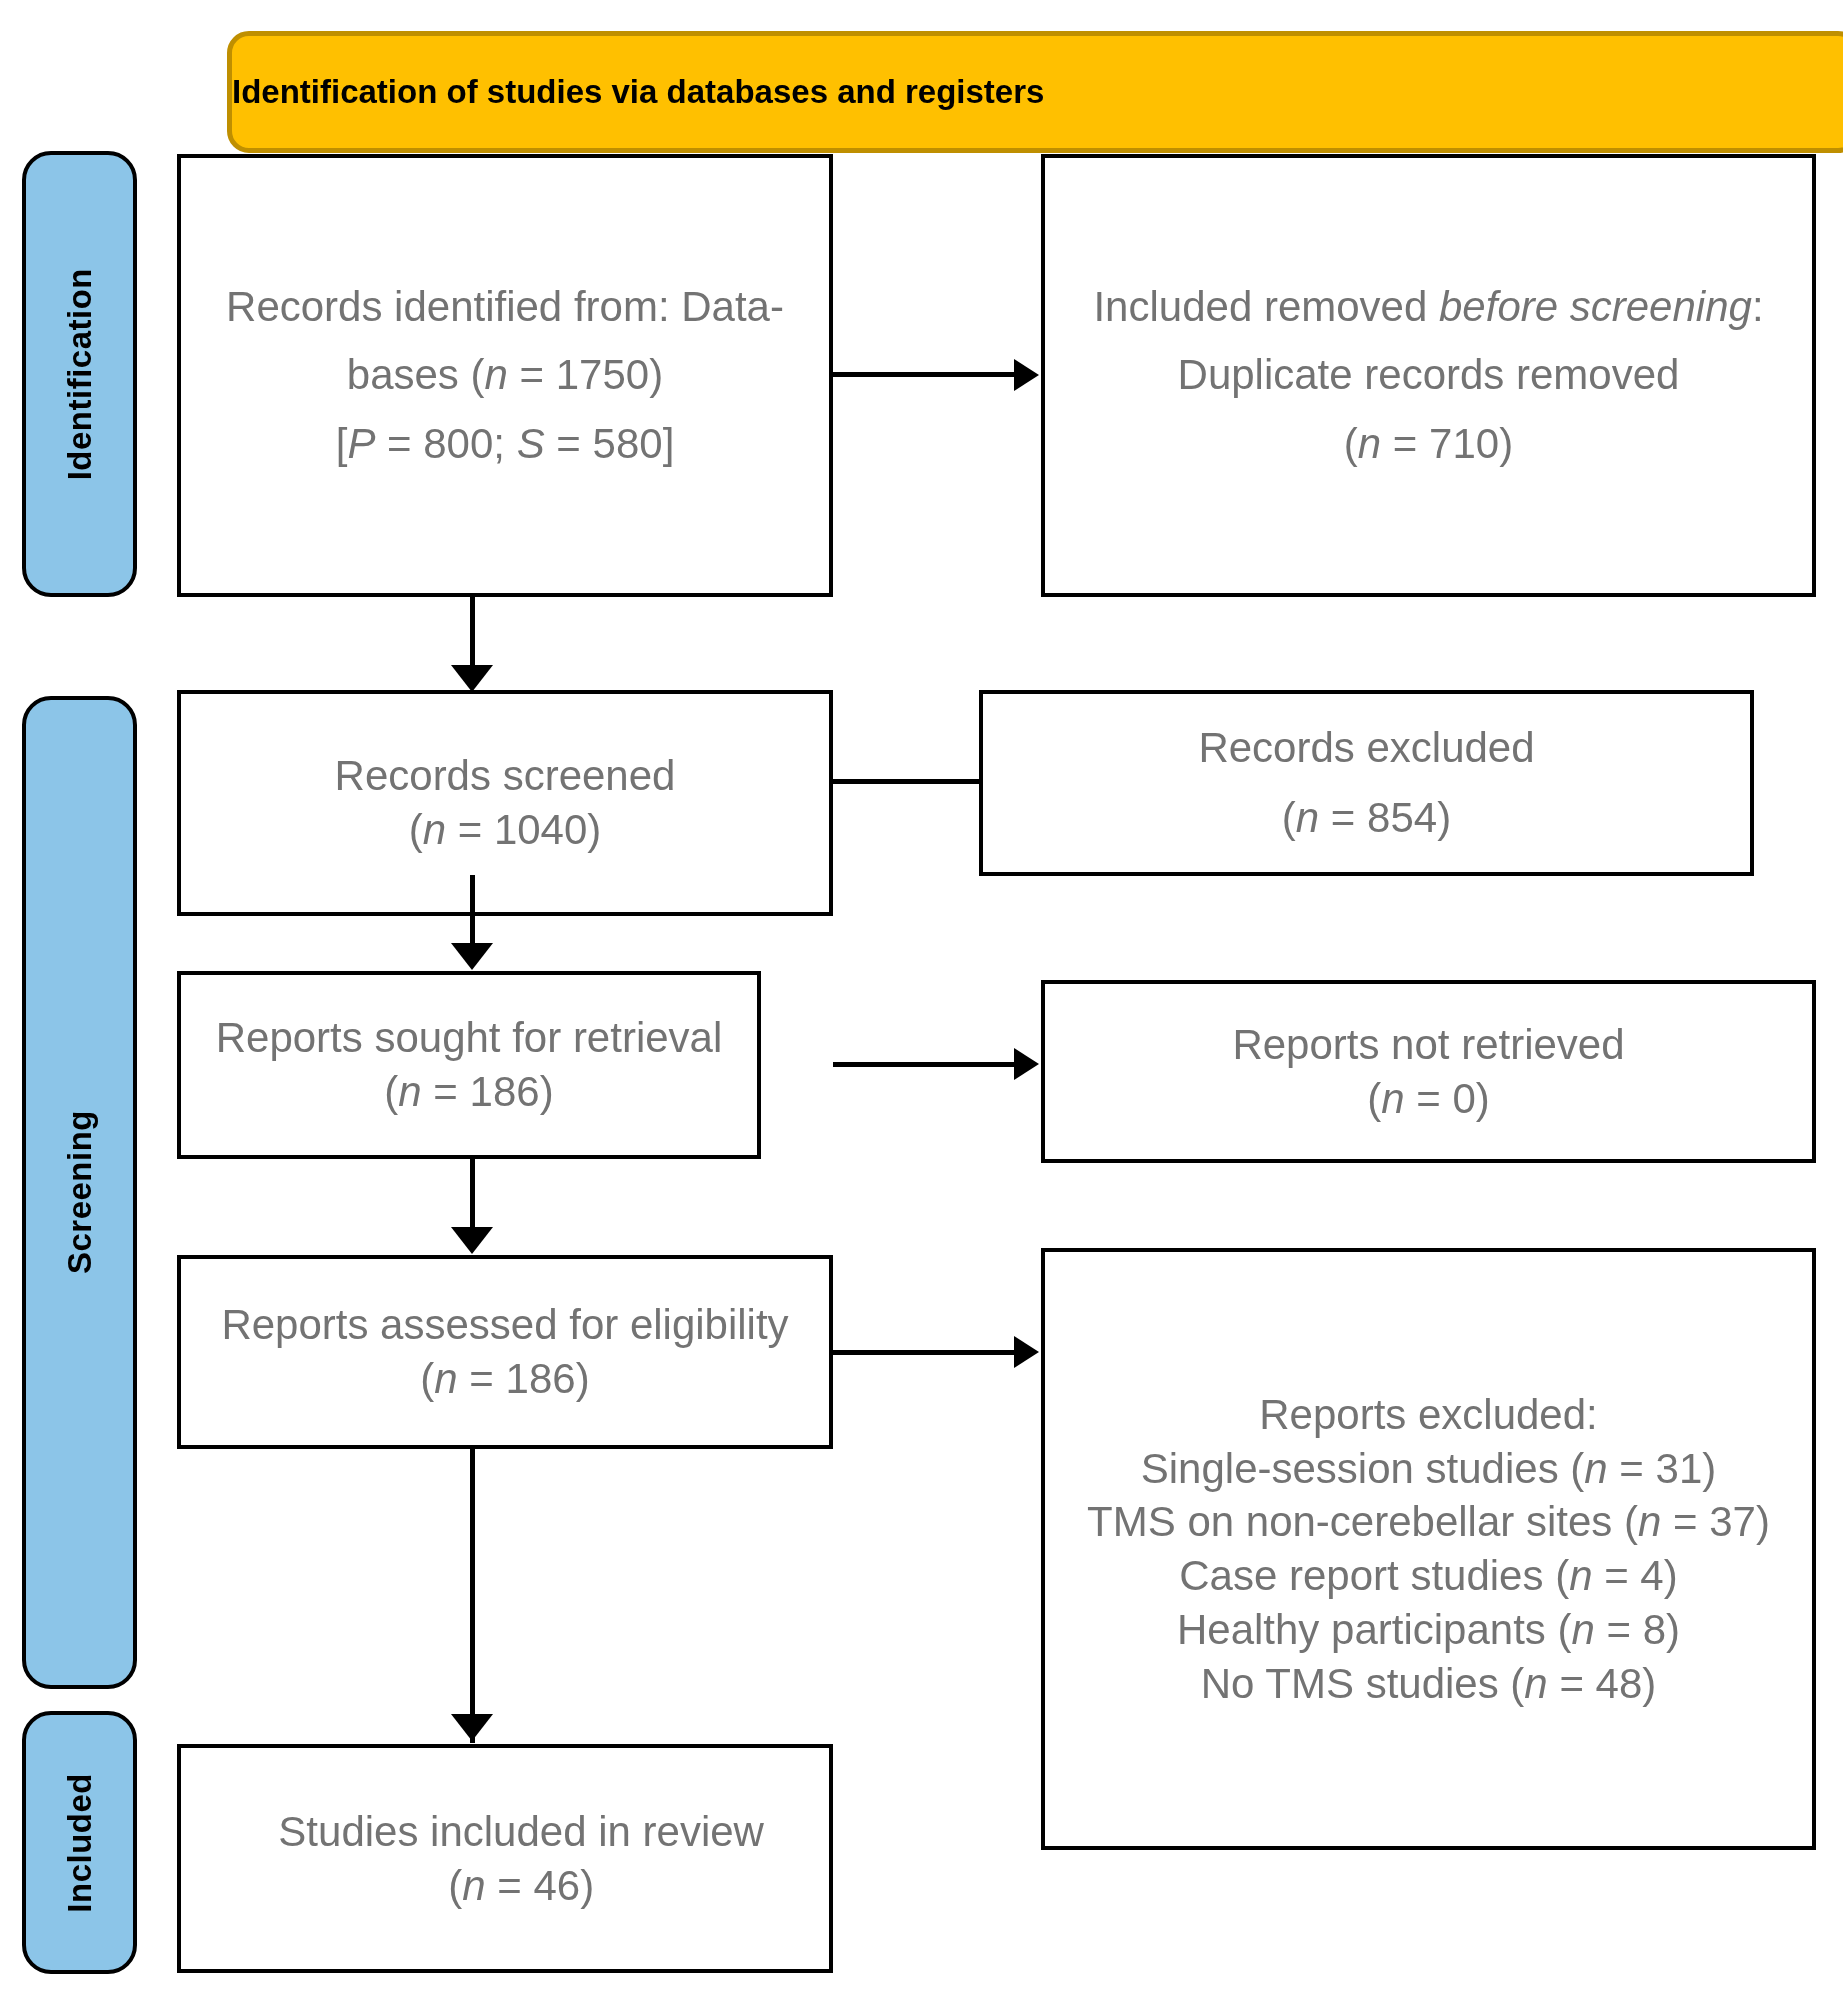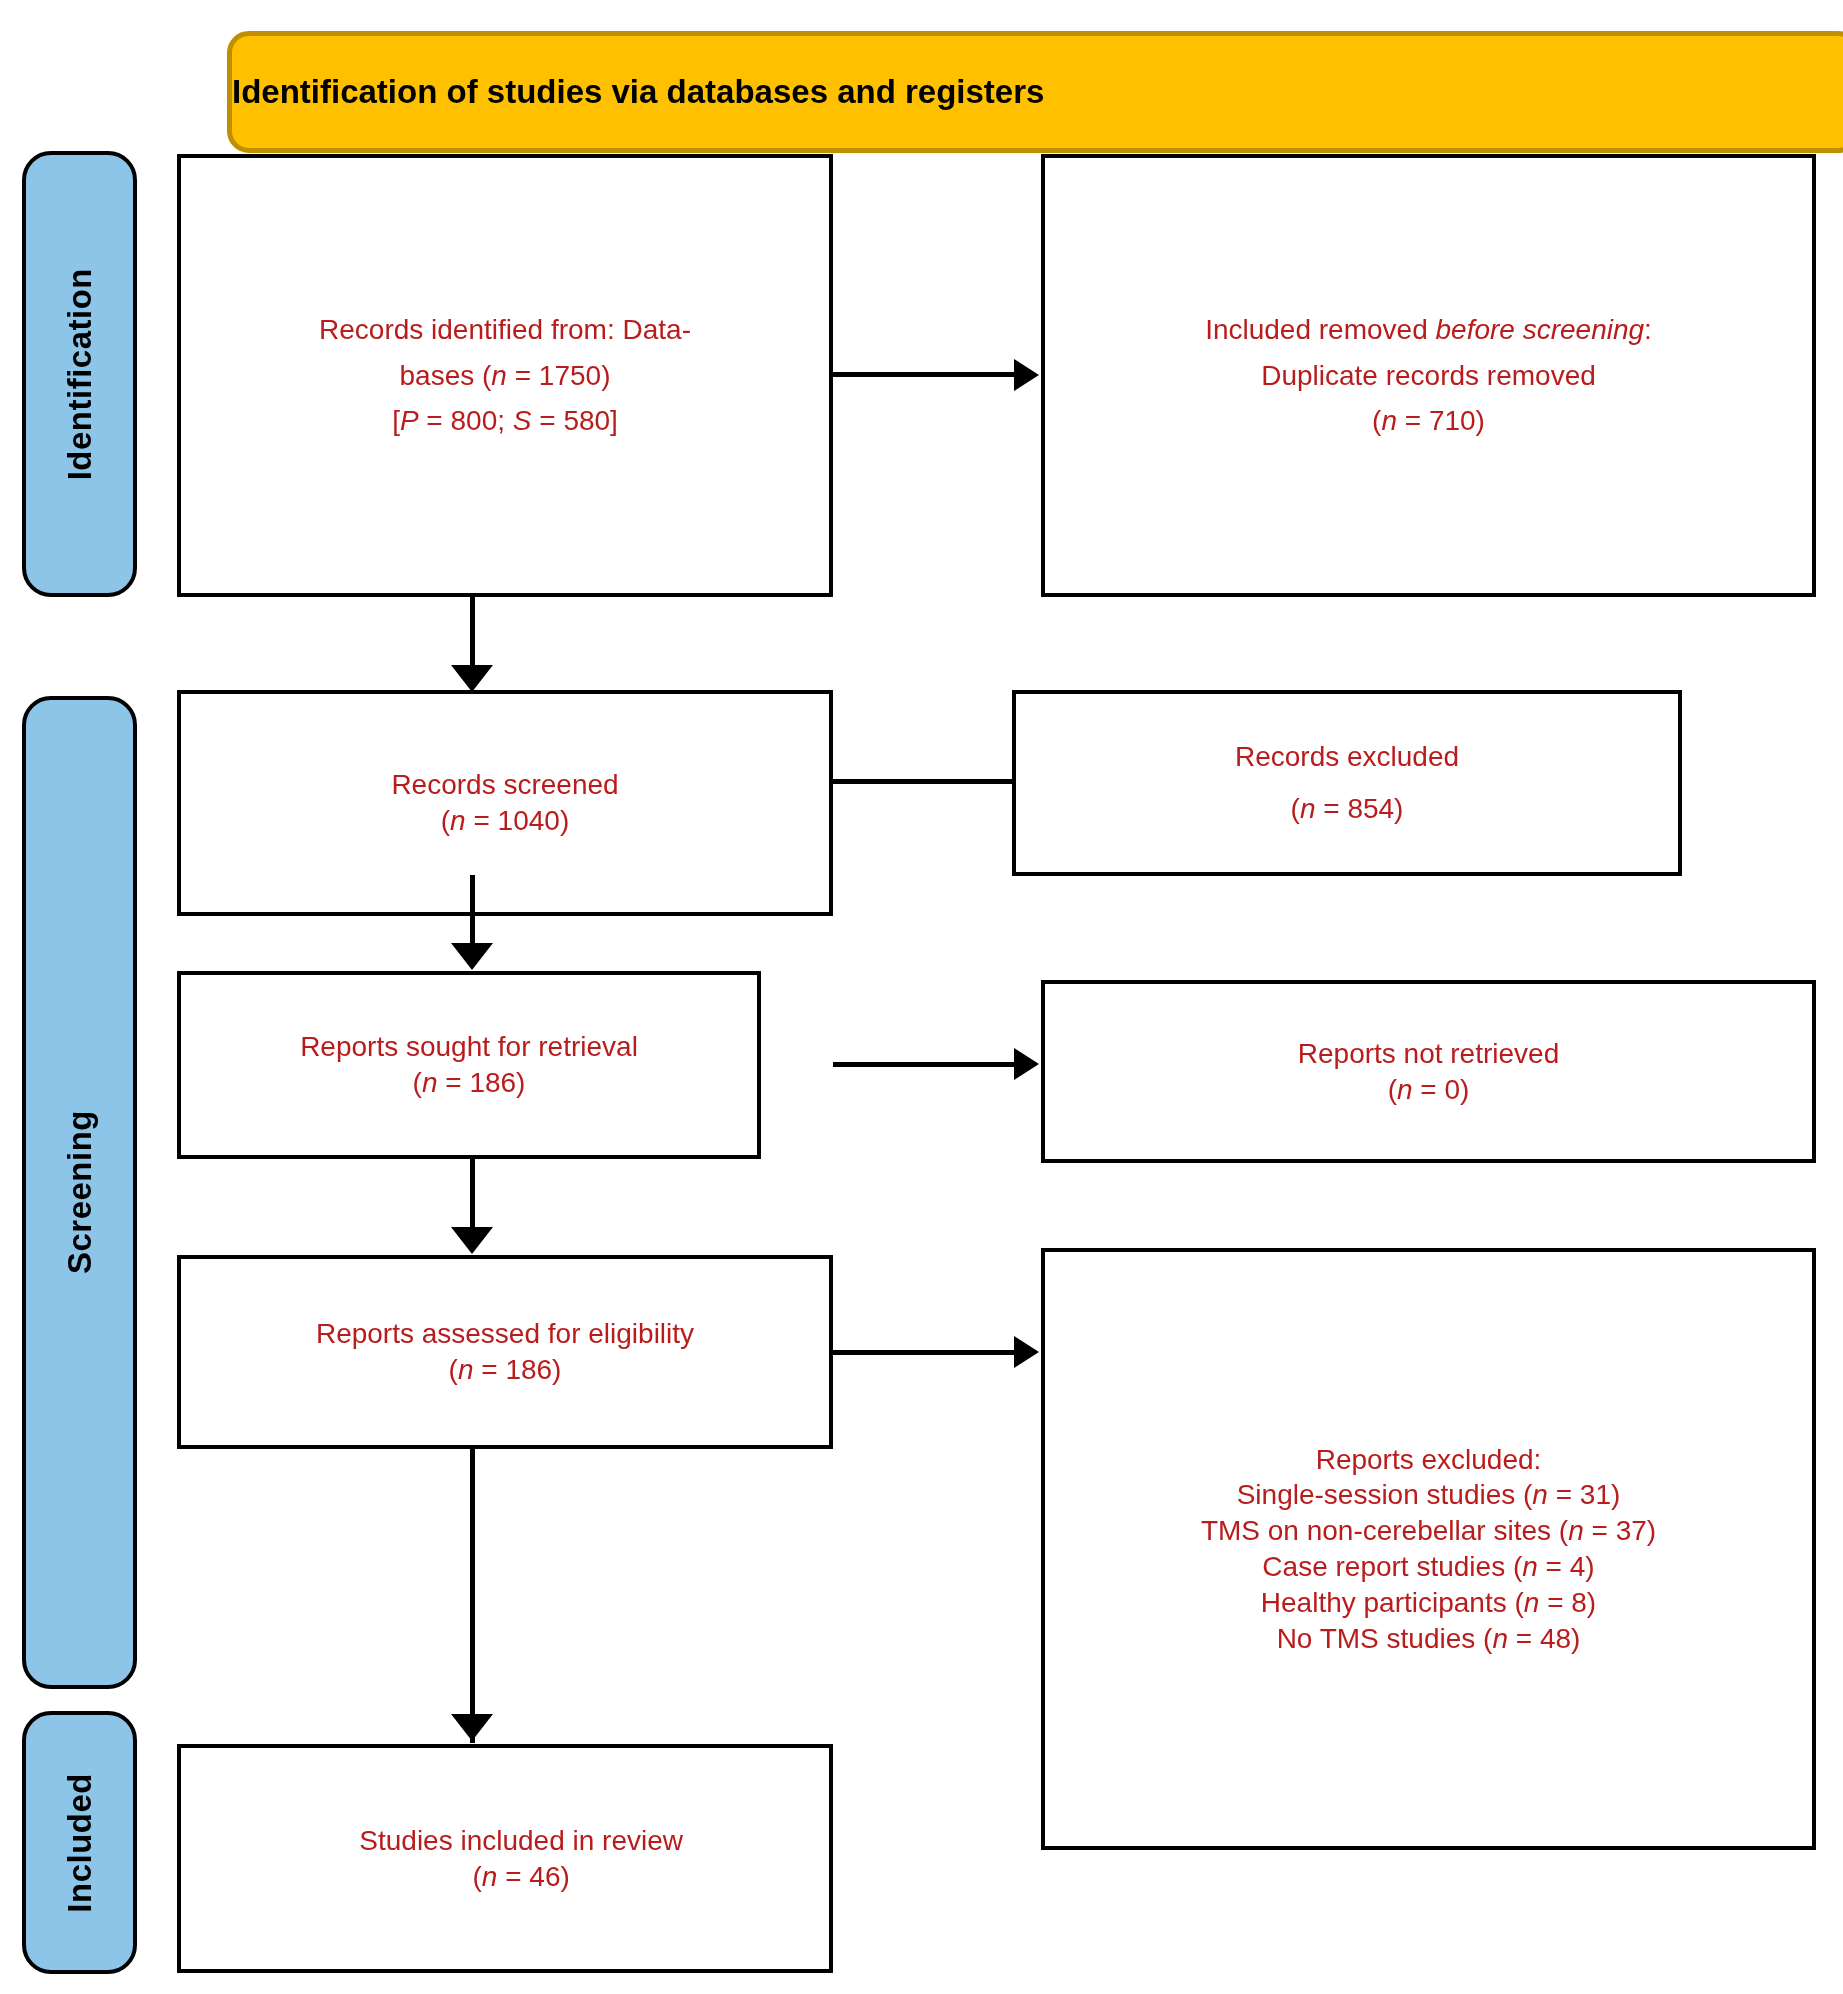--- a/index.html
+++ b/index.html
@@ -59,22 +59,22 @@
     box-sizing:border-box;
     border:4.8px solid #000000;
     background:#ffffff;
     display:flex;
     flex-direction:column;
     align-items:center;
     justify-content:center;
     padding:5.3px 12.7px;
   }
   .flow-box .line{
-    font-size:28px;
-    color:#b91c1c;
+    font-size:42px;
+    color:#737373;
     text-align:center;
     line-height:1.62;
     width:100%;
   }
   .flow-box.tight .line{ line-height:1.28; }
   em.v{ font-style:italic; }
 
   
   .h-conn{
     position:absolute;
@@ -151,21 +151,21 @@
   <div class="flow-box tight" style="left:177px; top:690px; width:656px; height:226px;">
     <div class="line">Records screened</div>
     <div class="line">
       <span>(</span><em class="v">n</em><span> = 1040)</span>
     </div>
   </div>
 
   <div class="h-conn" style="left:833px; top:779px; width:185px;"></div>
   <div class="h-arrow" style="left:1014px; top:765px;"></div>
 
-  <div class="flow-box tight" style="left:1012px; top:690px; width:670px; height:186px;gap:16px;">
+  <div class="flow-box tight" style="left:979px; top:690px; width:775px; height:186px;gap:16px;">
     <div class="line">Records excluded</div>
     <div class="line">
       <span>(</span><em class="v">n</em><span> = 854)</span>
     </div>
   </div>
 
   <div class="v-conn" style="left:470px; top:875px; height:88px;"></div>
   <div class="v-arrow" style="left:451px; top:943px;"></div>
 
   <div class="flow-box tight" style="left:177px; top:971px; width:584px; height:188px;">

